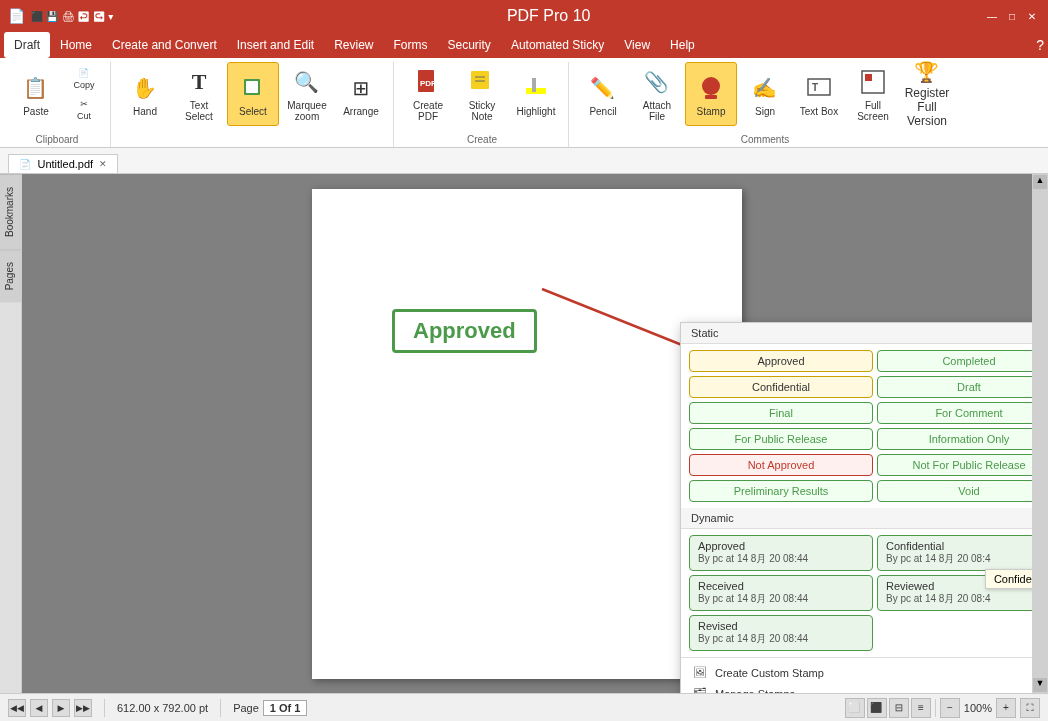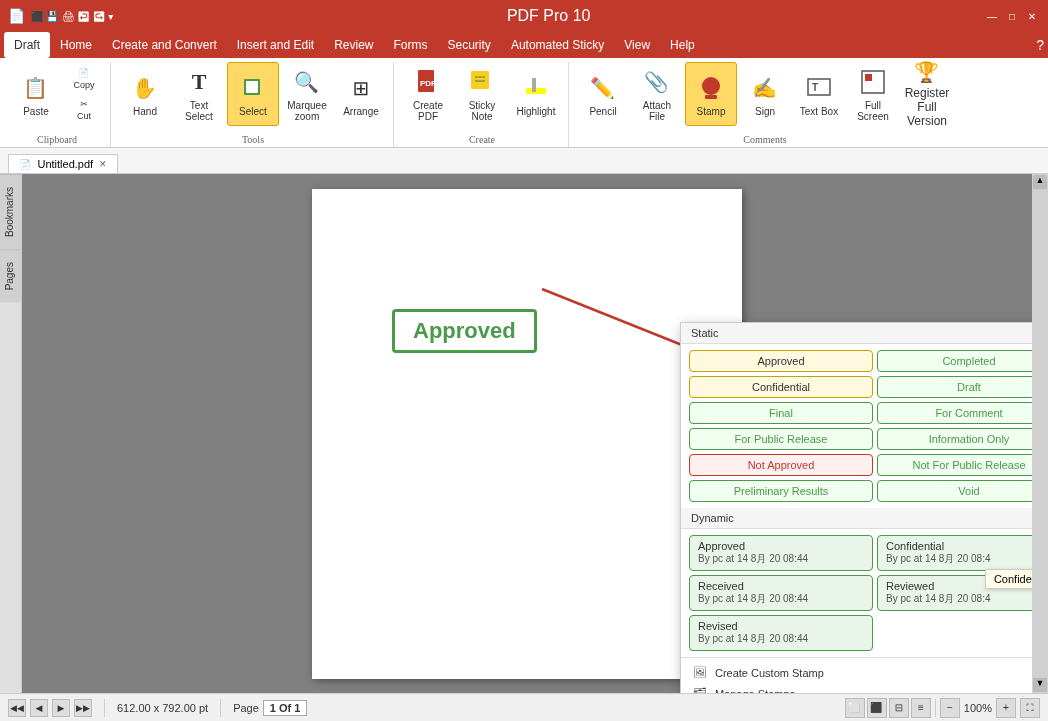--- a/index.html
+++ b/index.html
@@ -60,21 +60,20 @@
       min-width: fit-content;
     }
     .ribbon-group:last-child { border-right: none; }
     .ribbon-group-buttons { display: flex; align-items: flex-start; gap: 2px; flex: 1; }
     .ribbon-group-label {
       font-size: 10px;
       color: #666;
       text-align: center;
       padding: 2px 0;
       width: 100%;
-      font-family: Liberation Serif, serif;
     }
 
     .ribbon-btn-large {
       display: flex;
       flex-direction: column;
       align-items: center;
       justify-content: center;
       width: 52px;
       height: 64px;
       cursor: pointer;
@@ -413,21 +412,20 @@
       </div>
       <div class="ribbon-btn-large">
         <div class="ribbon-btn-icon">🔍</div>
         <span>Marquee zoom</span>
       </div>
       <div class="ribbon-btn-large">
         <div class="ribbon-btn-icon">⊞</div>
         <span>Arrange</span>
       </div>
     </div>
-    <div class="ribbon-group-label">Tools</div>
   </div>
 
   <div class="ribbon-group">
     <div class="ribbon-group-buttons">
       <div class="ribbon-btn-large">
         <div class="ribbon-btn-icon">
           <svg width="28" height="28" viewBox="0 0 28 28">
               <rect x="4" y="2" width="16" height="22" fill="#c0392b" rx="1"></rect>
               <text x="6" y="18" font-size="8" fill="white" font-weight="bold">PDF</text>
             </svg>

